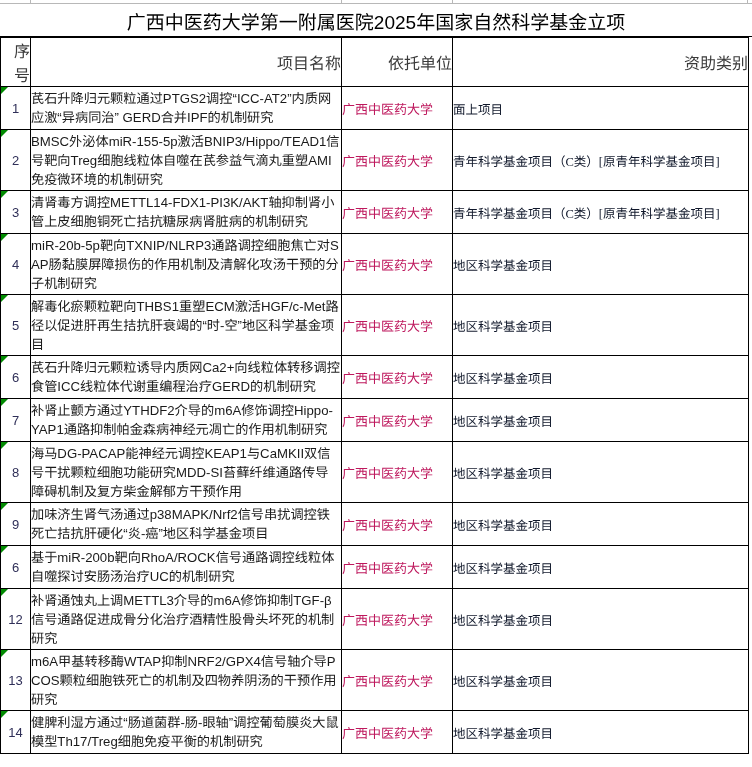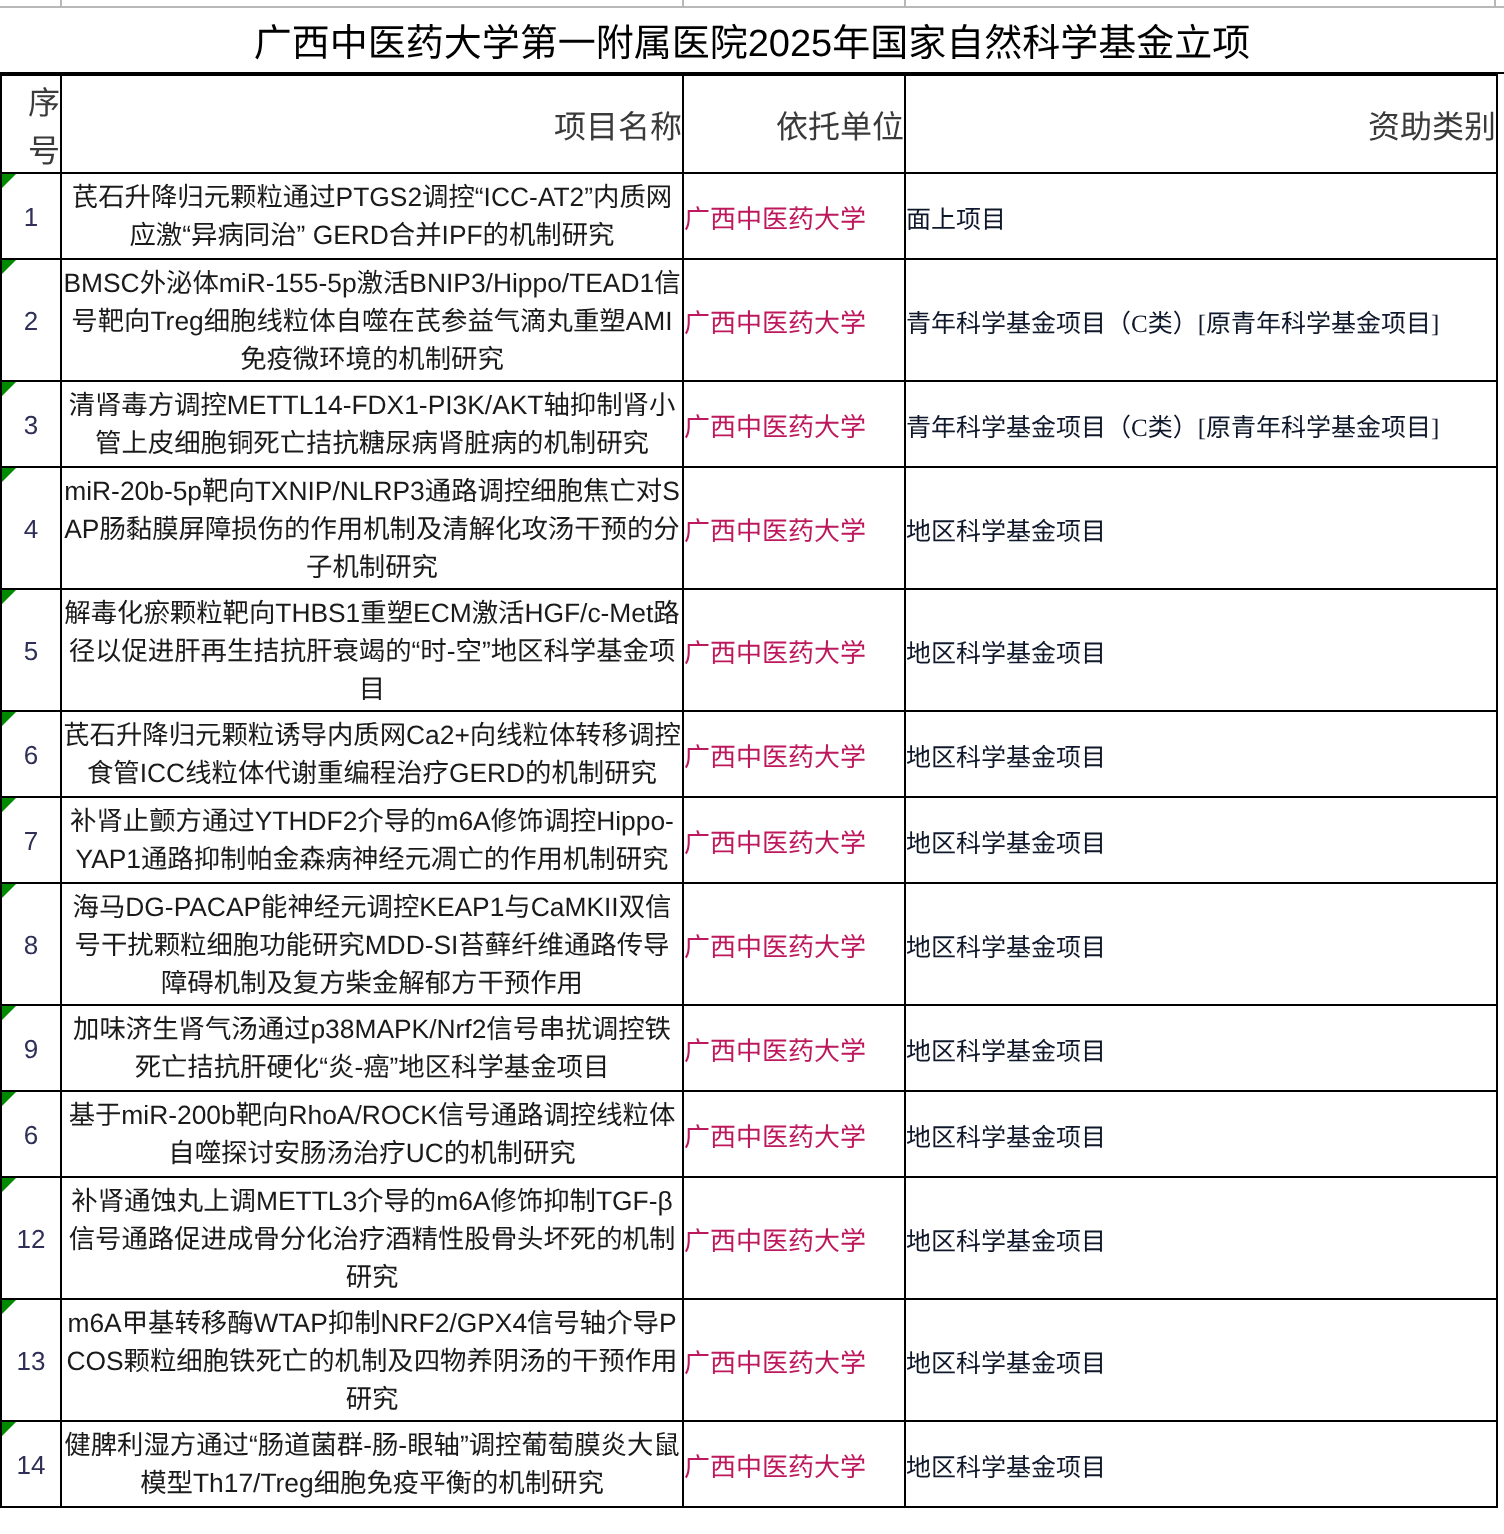--- a/index.html
+++ b/index.html
@@ -106,21 +106,21 @@
     height: 0;
     border-top: 7px solid #008a00;
     border-right: 7px solid transparent;
     pointer-events: none;
   }
 
   td.name {
     font-size: 13.2px;
     line-height: 19px;
     padding: 2px 2px 2px 5px;
-    text-align: center;
+    text-align: left;
     color: #1a1a1a;
     word-break: break-all;
     font-family: "Liberation Sans", "DejaVu Sans", sans-serif;
   }
   td.unit {
     font-size: 13px;
     padding: 2px 2px 2px 5px;
     text-align: left;
     white-space: nowrap;
     color: #be185d;

